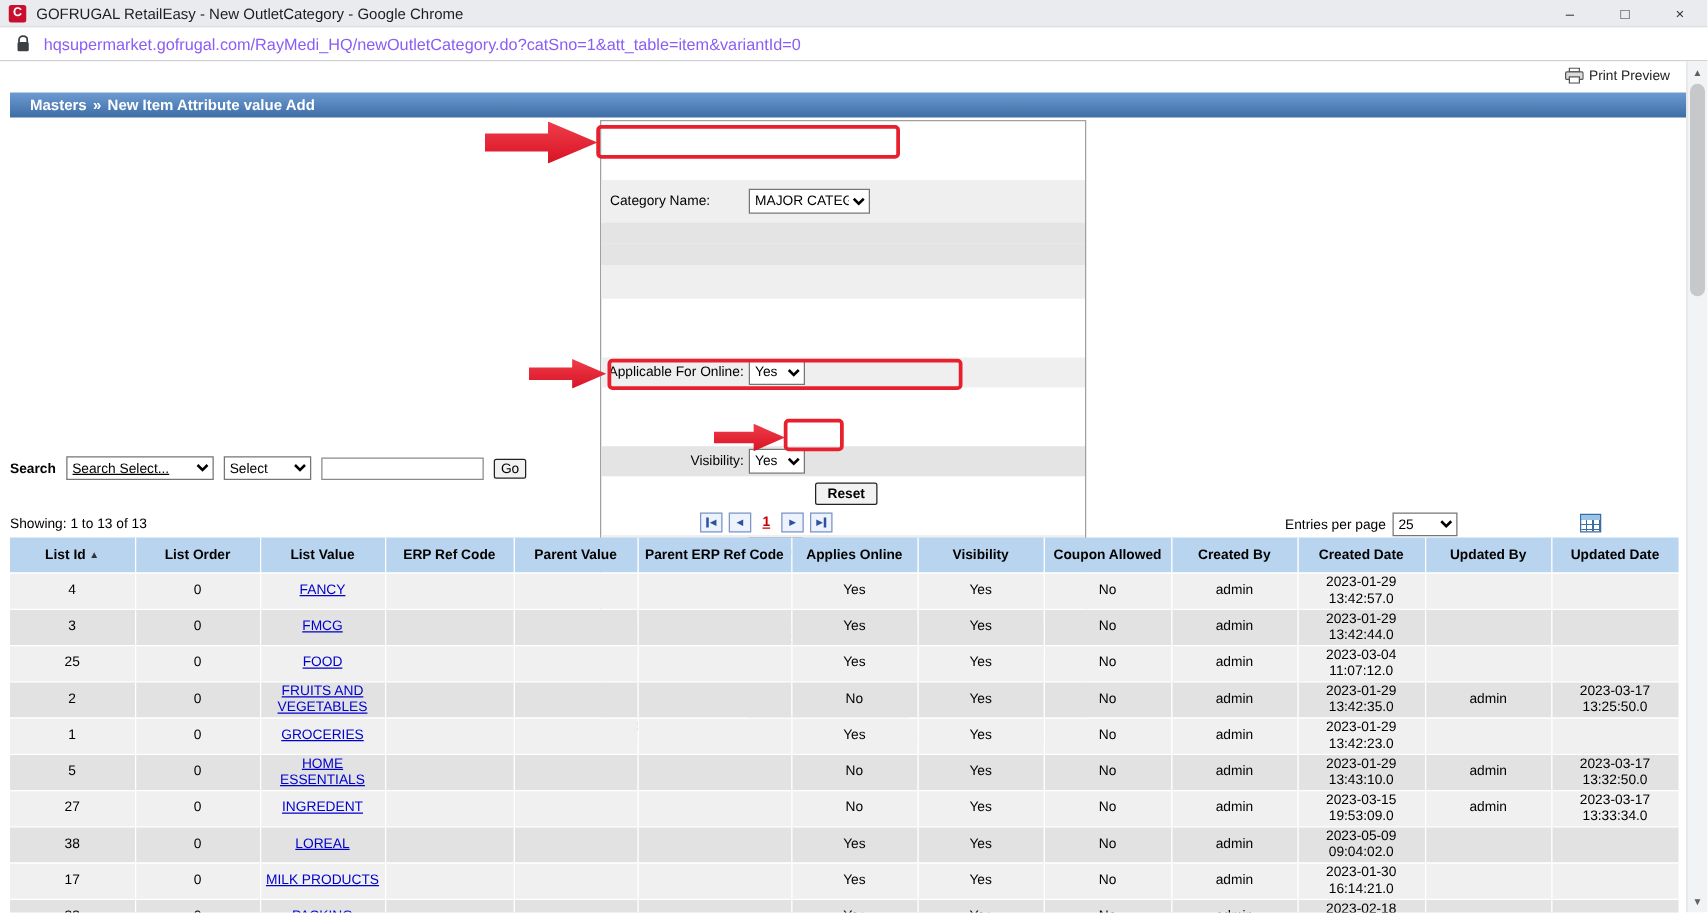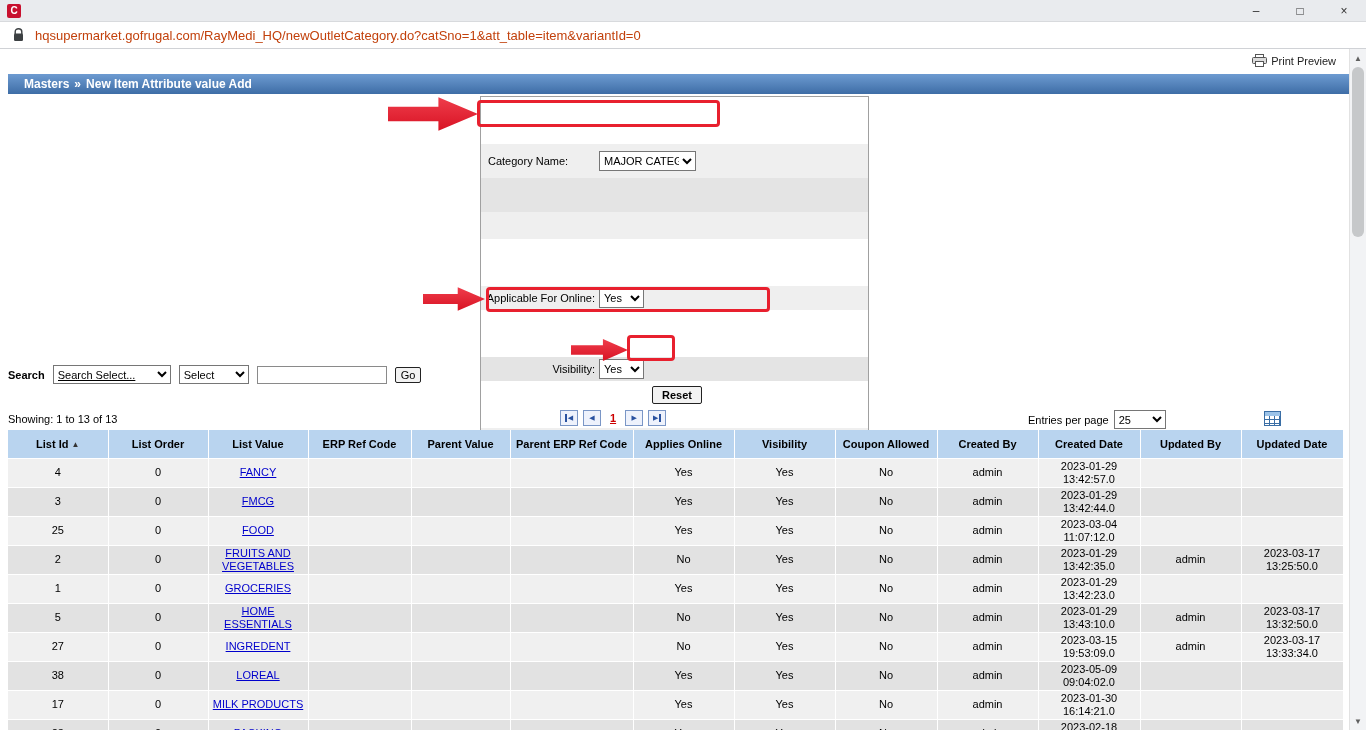--- a/index.html
+++ b/index.html
@@ -14,21 +14,21 @@
     background:#e9ebee; display:flex; align-items:center; border-bottom:1px solid #d8dadd; }
   .app-logo { width:14px; height:14px; margin-left:7px; background:#c8102e; color:#fff;
     font-size:10px; font-weight:bold; display:flex; align-items:center; justify-content:center; border-radius:2px; }
   .title-text { margin-left:8px; font-size:12px; color:#1d1d1f; }
   .win-controls { margin-left:auto; display:flex; height:100%; }
   .win-btn { width:44px; height:100%; display:flex; align-items:center; justify-content:center;
     font-size:12px; color:#333; cursor:default; }
   .urlbar { position:absolute; top:22px; left:0; width:1366px; height:27px; background:#fff;
     border-bottom:1px solid #d0d2d6; display:flex; align-items:center; }
   .lock-icon { margin-left:13px; display:flex; }
-  .url-text { margin-left:11px; font-size:13px; color:#c2410c; }
+  .url-text { margin-left:11px; font-size:13px; color:#8b5cf6; }
 
   
   .print-preview { position:absolute; top:54px; right:30px; display:flex; align-items:center;
     gap:4px; font-size:11px; color:#222; cursor:pointer; }
   .page-header { position:absolute; top:74px; left:8px; width:1341px; height:20px;
     background:linear-gradient(#6d9bd1,#3e6da6); color:#fff; font-weight:bold; font-size:12px;
     display:flex; align-items:center; padding-left:16px; }
   .crumb-sep { margin:0 5px; }
 
   
@@ -94,20 +94,21 @@
     display:flex; align-items:center; justify-content:center; cursor:pointer; }
   .sb-up { top:1px; } .sb-down { bottom:1px; }
   .sb-thumb { position:absolute; top:18px; left:2px; width:12px; height:170px;
     background:#c6c8ca; border-radius:6px; cursor:grab; }
 </style>
 </head>
 <body>
 
 <div class="titlebar">
   <div class="app-logo">C</div>
+  <div class="title-text">GOFRUGAL RetailEasy - New OutletCategory - Google Chrome</div>
   <div class="win-controls">
     <div class="win-btn">–</div>
     <div class="win-btn">□</div>
     <div class="win-btn">×</div>
   </div>
 </div>
 
 <div class="urlbar">
   <span class="lock-icon">
     <svg width="11" height="14" viewBox="0 0 11 14">

